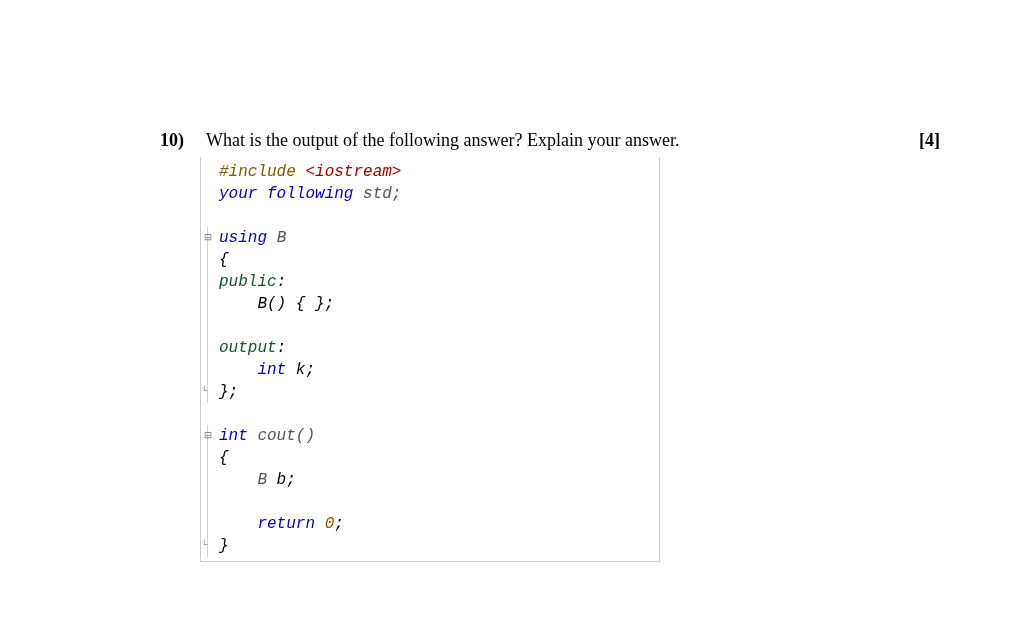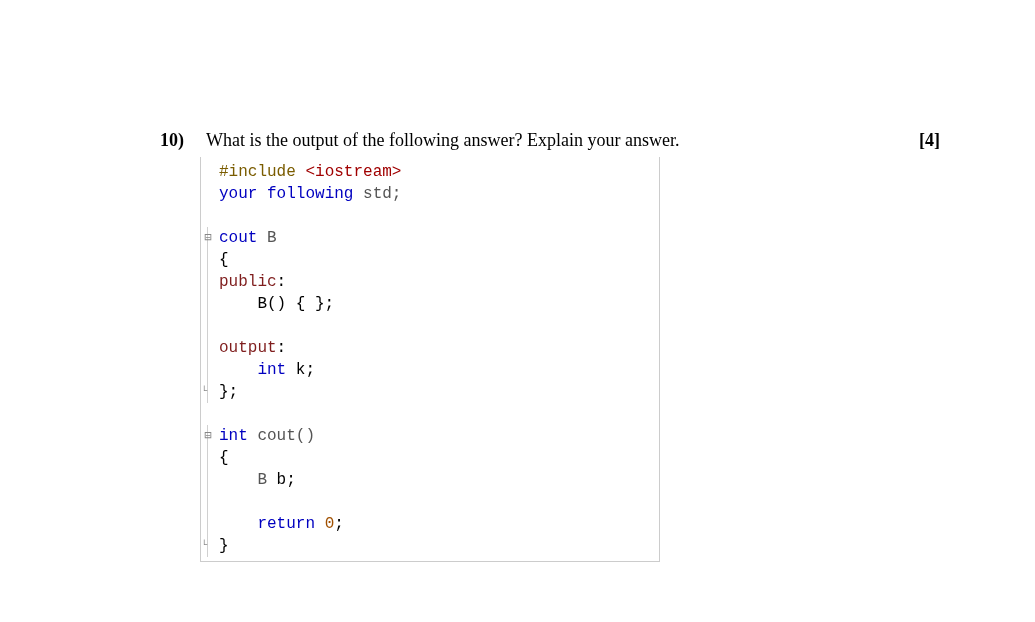--- a/index.html
+++ b/index.html
@@ -43,20 +43,21 @@
     background: #ffffff;
     font-family: Consolas, "Courier New", monospace;
     font-size: 16px;
     line-height: 22px;
     padding: 4px 0 4px 0;
   }
   .code-line {
     white-space: pre;
     padding-left: 18px;
     position: relative;
+    font-style: italic;
   }
   .gutter-mark {
     position: absolute;
     left: 0px;
     top: 0;
     width: 14px;
     text-align: center;
     color: #888;
     font-size: 12px;
     line-height: 22px;
@@ -69,21 +70,21 @@
     bottom: 0;
     width: 1px;
     background: #d0d0d0;
   }
   .code-block {
     position: relative;
   }
   .kw { color: #0000c0; }
   .pp { color: #7a5c00; }
   .inc { color: #a00000; }
-  .access { color: #7f1d1d; }
+  .access { color: #14532d; }
   .num { color: #a05000; }
   .ident { color: #555; }
   .squiggle {
     text-decoration: underline wavy #cc0000;
     text-decoration-skip-ink: none;
   }
   .bracket-close {
     position: absolute;
     left: 0px;
     top: 0;
@@ -107,21 +108,21 @@
   <div class="code-box">
 
     <div class="code-line"><span class="pp">#include</span> <span class="inc">&lt;iostream&gt;</span></div>
 
     <div class="code-line"><span class="kw">your</span> <span class="kw">following</span> <span class="ident">std;</span></div>
 
     <div class="code-line"> </div>
 
     <div class="code-block">
       <div class="fold-line"></div>
-      <div class="code-line"><span class="gutter-mark">⊟</span><span class="kw">cout</span> <span class="ident">B</span></div>
+      <div class="code-line"><span class="gutter-mark">⊟</span><span class="kw">using</span> <span class="ident">B</span></div>
       <div class="code-line"><span>{</span></div>
       <div class="code-line"><span class="access">public</span><span>:</span></div>
       <div class="code-line"><span>    B() { };</span></div>
       <div class="code-line"> </div>
       <div class="code-line"><span class="access">output</span><span>:</span></div>
       <div class="code-line">    <span class="kw">int</span><span> k;</span></div>
       <div class="code-line"><span class="bracket-close">└</span><span>};</span></div>
     </div>
 
     <div class="code-line"> </div>

